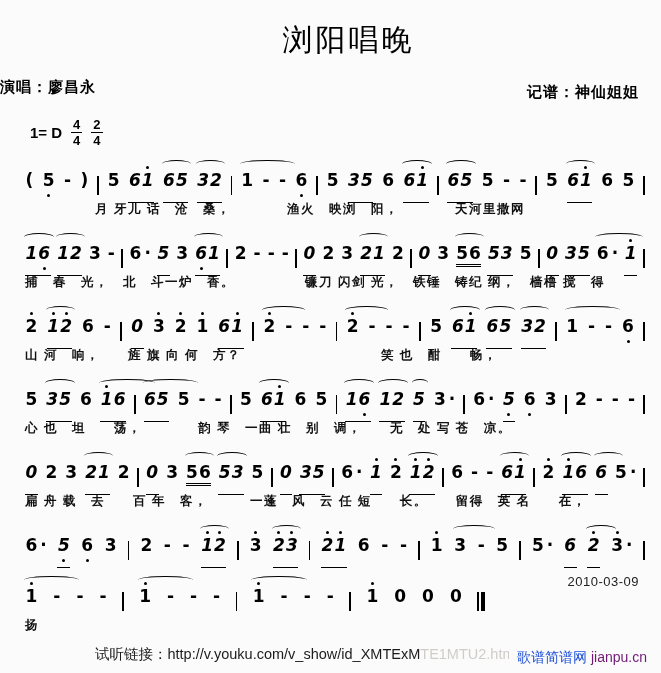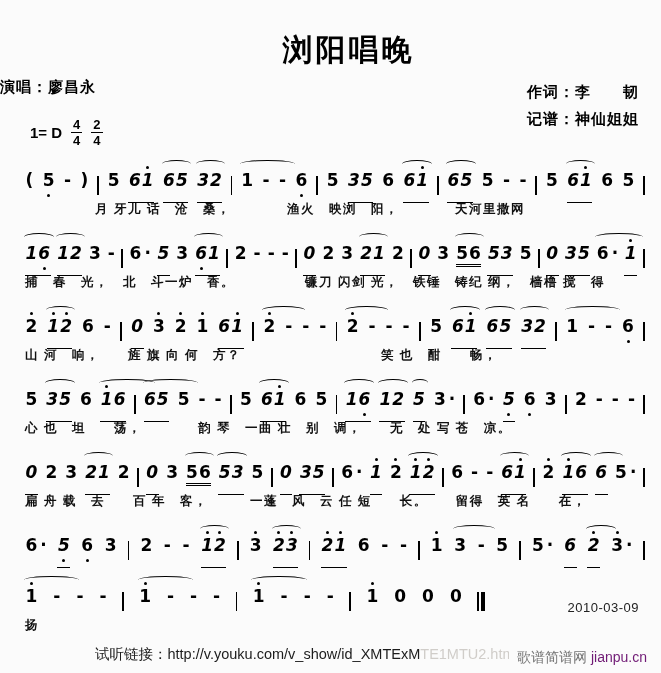--- a/index.html
+++ b/index.html
@@ -1,19 +1,19 @@
 <!DOCTYPE html>
 <html><head>
 <meta charset="utf-8">
 <style>
   html,body{margin:0;padding:0;}
   body{width:661px;height:673px;background:#fbfbfb;font-family:"Liberation Sans",sans-serif;color:#000;}
   .page{position:relative;width:661px;height:673px;overflow:hidden;background:#fbfbfb;}
 
-  .title{position:absolute;top:30px;left:0;right:0;text-align:center;font-size:30px;font-weight:bold;letter-spacing:3px;padding-left:36px;}
+  .title{position:absolute;top:20px;left:0;right:0;text-align:center;font-size:30px;font-weight:normal;letter-spacing:3px;padding-left:36px;}
   .singer{position:absolute;top:78px;left:0;right:0;text-align:left;font-size:15px;font-weight:bold;letter-spacing:1px;}
   .credits{position:absolute;top:78px;right:22px;font-size:15px;font-weight:bold;line-height:27px;text-align:left;letter-spacing:1px;}
   .keysig{position:absolute;top:118px;left:30px;font-size:15px;font-weight:bold;display:flex;align-items:center;gap:9px;}
   .frac{display:inline-flex;flex-direction:column;align-items:center;line-height:1;font-size:13px;font-weight:bold;}
   .frac .num{border-bottom:1.3px solid #000;padding:0 2px 1px;}
   .frac .den{padding-top:1px;}
 
   .score{position:absolute;top:158px;left:25px;width:620px;}
   .sysline{margin-bottom:13px;}
   .notes{display:flex;justify-content:space-between;align-items:baseline;font-family:"DejaVu Sans",sans-serif;font-weight:bold;font-size:17px;padding-top:14px;height:24px;}
@@ -28,35 +28,34 @@
   .ch.db::before{content:"";position:absolute;bottom:-7.5px;left:50%;margin-left:-1.5px;width:3px;height:3px;border-radius:50%;background:#000;}
   .aug{margin-left:2.5px;font-weight:bold;line-height:1;}
   .arc{position:absolute;top:-12px;left:-1px;height:7px;border-top:1.8px solid #000;border-radius:50% 50% 0 0;pointer-events:none;}
   .bar{width:1.6px;height:19px;background:#000;align-self:flex-end;margin-bottom:1px;}
   .finalbar{display:inline-flex;gap:2.5px;align-self:flex-end;margin-bottom:1px;}
   .finalbar i{display:block;height:19px;background:#000;}
   .finalbar .thin{width:1.6px;}
   .finalbar .thick{width:4px;}
   .lyrics{font-size:12.5px;color:#111;margin-top:5px;white-space:pre;letter-spacing:1.5px;font-weight:bold;}
 
-  .date{position:absolute;top:600px;right:22px;font-size:13px;color:#222;letter-spacing:0.5px;}
+  .date{position:absolute;top:574px;right:22px;font-size:13px;color:#222;letter-spacing:0.5px;}
   .listen{position:absolute;top:645px;left:95px;font-size:14.5px;color:#1c1c1c;white-space:nowrap;}
   .listen .faded{color:#d0cdc9;}
   .watermark{position:absolute;top:646px;right:12px;font-size:14px;background:#fbfbfb;padding:3px 2px 2px 8px;white-space:nowrap;}
 </style>
 </head>
 <body>
 
 <div class="page">
 
   <div class="title">浏阳唱晚</div>
   <div class="singer">演唱：廖昌永</div>
 
   <div class="credits">
-    <div>作词：李　　韧</div>
     <div>记谱：神仙姐姐</div>
   </div>
 
   <div class="keysig">
     <span>1= D</span>
     <span class="frac">
       <span class="num">4</span>
       <span class="den">4</span>
     </span>
     <span class="frac">
@@ -677,16 +676,16 @@
       </div>
     </div>
 
   <div class="date">2010-03-09</div>
 
   <div class="listen">
     <span>试听链接：</span><span>http://v.youku.com/v_show/id_XMTExM</span><span class="faded">TE1MTU2.html</span>
   </div>
 
   <div class="watermark">
-    <span style="color: #737373;">歌谱简谱网 </span><span style="color: #701a75;">jianpu.cn</span>
+    <span style="color: #1d4ed8;">歌谱简谱网 </span><span style="color: #701a75;">jianpu.cn</span>
   </div>
 
 </div>
 
 </body></html>

